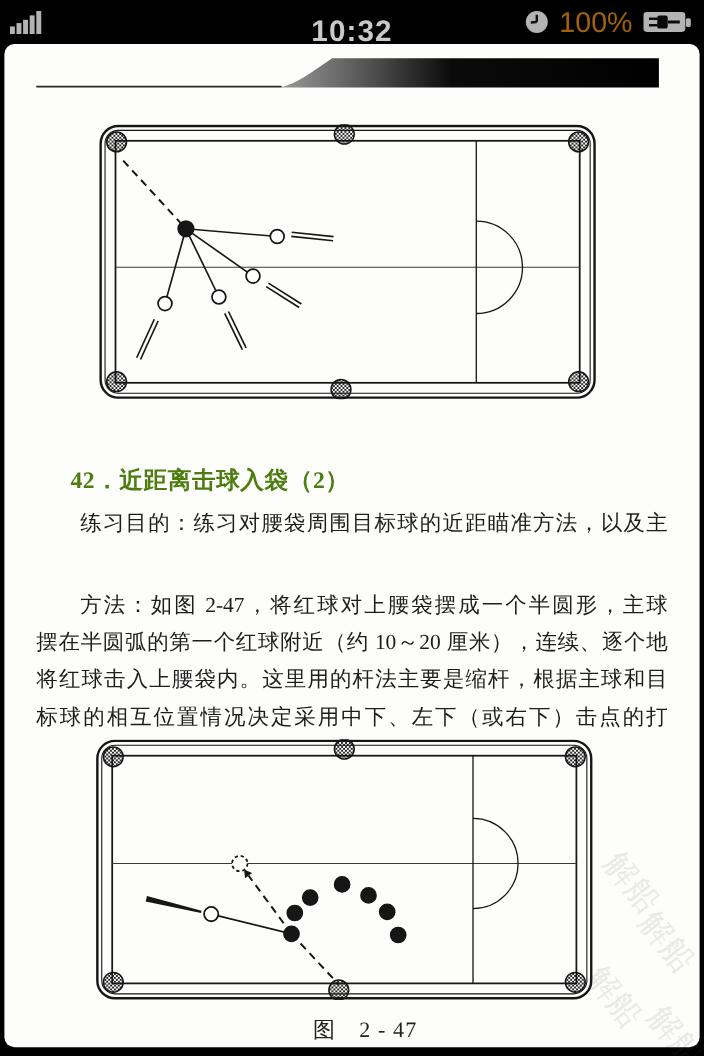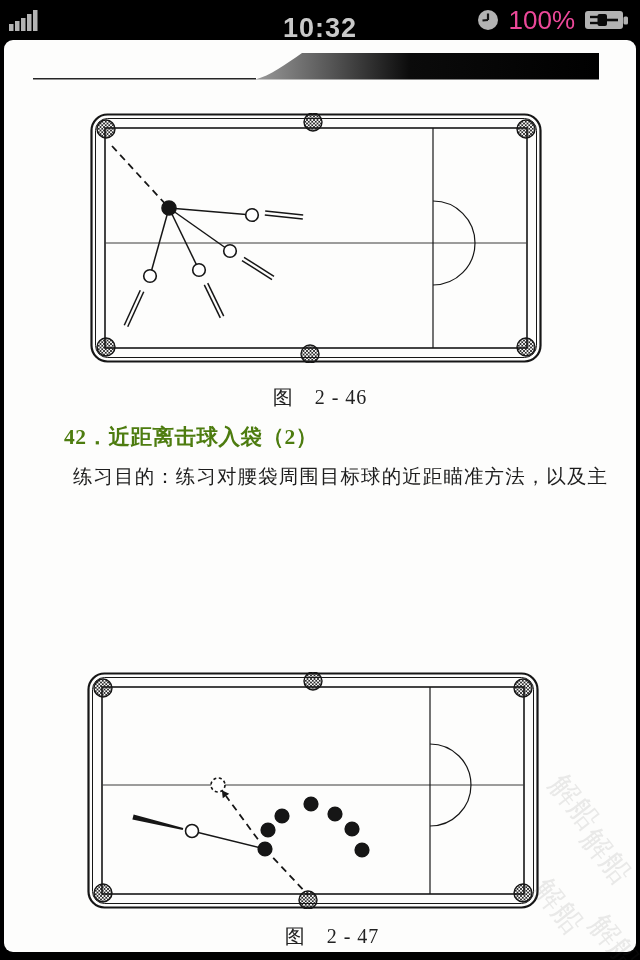--- a/index.html
+++ b/index.html
@@ -13,21 +13,21 @@
     display:flex;align-items:center;
   }
   .sb-left{display:flex;align-items:center;gap:7px;padding-left:9px;}
   .carrier{color:#b3b3b3;font-size:22px;letter-spacing:.5px;}
   .sb-time{
     position:absolute;left:0;top:0;width:640px;height:57px;display:flex;
     align-items:center;justify-content:center;color:#c9c9c9;font-size:27px;
     font-weight:bold;letter-spacing:1px;pointer-events:none;
   }
   .sb-right{margin-left:auto;display:flex;align-items:center;gap:9px;padding-right:10px;}
-  .pct{color:#ec4899;font-size:26px;}
+  .pct{color:#a16207;font-size:26px;}
   
   .page{
     position:absolute;left:4px;top:40px;width:632px;height:912px;background:#fdfdfc;
     border-radius:9px;color:#1c1c1c;font-family:"Liberation Serif",serif;
   }
   .header-rule{position:absolute;left:0;top:0;width:632px;height:48px;}
   .fig-svg{position:absolute;}
   .fig-caption{
     position:absolute;left:0;width:632px;text-align:center;font-size:20px;color:#222;
     letter-spacing:1px;
@@ -130,28 +130,33 @@
       <line x1="130.29035319632723" y1="204.8289196623868" x2="114.29035319632722" y2="171.8289196623868" stroke="#161616" stroke-width="1.5"></line>
       <line x1="133.70964680367277" y1="203.1710803376132" x2="117.70964680367278" y2="170.1710803376132" stroke="#161616" stroke-width="1.5"></line>
       <line x1="34.27199849638698" y1="212.21005645549118" x2="50.27199849638698" y2="177.21005645549118" stroke="#161616" stroke-width="1.5"></line>
       <line x1="37.72800150361302" y1="213.78994354450882" x2="53.72800150361302" y2="178.78994354450882" stroke="#161616" stroke-width="1.5"></line>
       <circle cx="79" cy="95" r="7" stroke="#161616" stroke-width="1.6" fill="#161616"></circle>
       <circle cx="162" cy="102" r="6.3" stroke="#161616" stroke-width="1.6" fill="#ffffff"></circle>
       <circle cx="140" cy="138" r="6.3" stroke="#161616" stroke-width="1.6" fill="#ffffff"></circle>
       <circle cx="109" cy="157" r="6.3" stroke="#161616" stroke-width="1.6" fill="#ffffff"></circle>
       <circle cx="60" cy="163" r="6.3" stroke="#161616" stroke-width="1.6" fill="#ffffff"></circle>
     </svg>
-  <div class="fig-caption cap1">图　2 - 46</div>
 
   <div class="heading">42．近距离击球入袋（2）</div>
 
   <div class="para p1">
     <div class="line indent">练习目的：练习对腰袋周围目标球的近距瞄准方法，以及主</div>
   </div>
 
+  <div class="para p2">
+    <div class="line indent">方法：如图 2-47，将红球对上腰袋摆成一个半圆形，主球</div>
+    <div class="line">摆在半圆弧的第一个红球附近（约 10～20 厘米），连续、逐个地</div>
+    <div class="line">将红球击入上腰袋内。这里用的杆法主要是缩杆，根据主球和目</div>
+    <div class="line">标球的相互位置情况决定采用中下、左下（或右下）击点的打</div>
+  </div>
 
   <svg class="fig-svg" style="left:83px;top:632px;" viewBox="0 0 452 237" width="452" height="237">
       <defs>
         <pattern id="hatch-fig2" width="3.5" height="3.5" patternUnits="userSpaceOnUse">
           <path d="M0 0L3.5 3.5M3.5 0L0 3.5" stroke="#161616" stroke-width="0.8"></path>
         </pattern>
       </defs>
       <rect x="1.5" y="1.5" width="449" height="234" rx="16" fill="none" stroke="#161616" stroke-width="2.2"></rect>
       <rect x="5.5" y="5.5" width="441" height="226" rx="12" fill="none" stroke="#161616" stroke-width="1"></rect>
       <rect x="15" y="15" width="422" height="207" fill="none" stroke="#161616" stroke-width="1.6"></rect>

